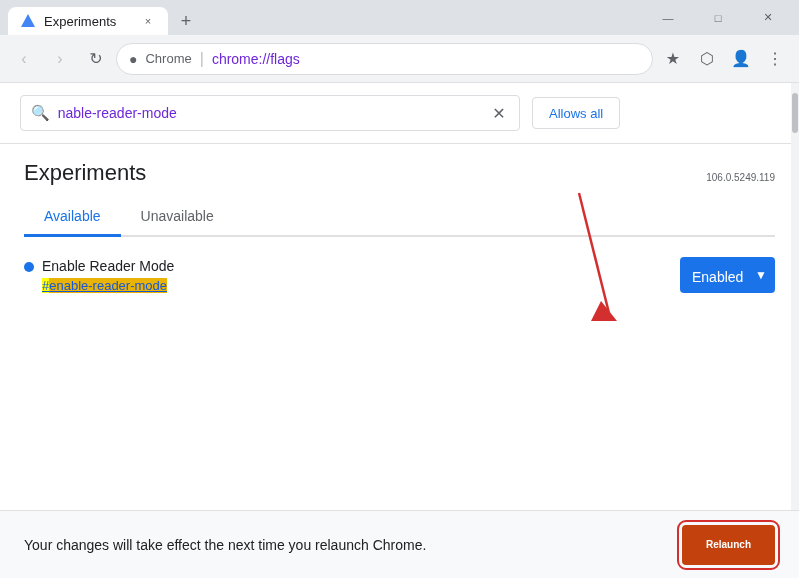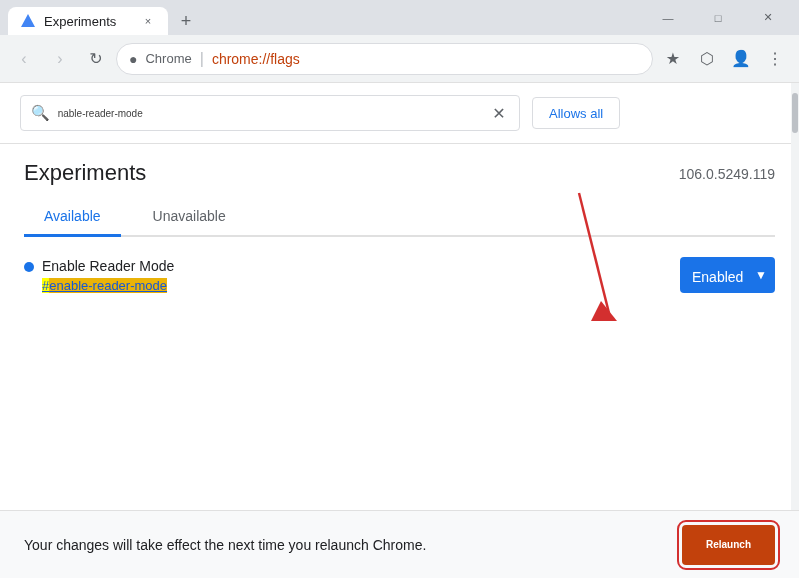--- a/index.html
+++ b/index.html
@@ -20,42 +20,42 @@
     .wc-btn { width: 46px; height: 32px; display: flex; align-items: center; justify-content: center; cursor: pointer; font-size: 11px; color: #5f6368; }
 
     
     .toolbar { height: 48px; background: #f1f3f4; display: flex; align-items: center; padding: 0 8px; gap: 4px; border-bottom: 1px solid #e0e0e0; }
     .nav-btn { width: 32px; height: 32px; border-radius: 50%; display: flex; align-items: center; justify-content: center; cursor: pointer; color: #5f6368; font-size: 16px; border: none; background: none; }
     .nav-btn.disabled { color: #bdc1c6; cursor: default; }
     .address-bar-wrap { flex: 1; height: 32px; background: white; border-radius: 16px; display: flex; align-items: center; padding: 0 12px; gap: 8px; border: 1px solid #dadce0; }
     .security-icon { color: #5f6368; font-size: 14px; }
     .chrome-label { font-size: 13px; color: #5f6368; font-weight: 500; text-align: right; }
     .separator { color: #bdc1c6; }
-    .url-text { font-size: 14px; color: #c2410c; flex: 1; }
+    .url-text { font-size: 14px; color: #6d28d9; flex: 1; }
     .toolbar-actions { display: flex; align-items: center; gap: 2px; }
     .toolbar-icon-btn { width: 32px; height: 32px; border-radius: 50%; display: flex; align-items: center; justify-content: center; cursor: pointer; color: #5f6368; font-size: 16px; border: none; background: none; }
 
     
     .content-area { flex: 1; background: white; display: flex; flex-direction: column; position: relative; overflow: hidden; }
 
     
     .search-bar-wrap { padding: 12px 20px; border-bottom: 1px solid #e0e0e0; display: flex; align-items: center; gap: 12px; }
     .search-box { flex: 1; max-width: 500px; height: 36px; border: 1px solid #dadce0; border-radius: 4px; display: flex; align-items: center; padding: 0 10px; gap: 8px; background: white; }
     .search-icon-inner { color: #5f6368; font-size: 15px; }
-    .search-input { border: none; outline: none; flex: 1; font-size: 10px; color: #404040; background: transparent; }
+    .search-input { border: none; outline: none; flex: 1; font-size: 14px; color: #6d28d9; background: transparent; }
     .clear-btn { color: #5f6368; cursor: pointer; font-size: 16px; border: none; background: none; border-radius: 50%; width: 20px; height: 20px; display: flex; align-items: center; justify-content: center; }
     .reset-all-btn { height: 32px; padding: 0 16px; border: 1px solid #dadce0; border-radius: 4px; background: white; color: #1a73e8; font-size: 13px; cursor: pointer; font-weight: 500; }
 
     
     .experiments-header { padding: 16px 24px 0; display: flex; justify-content: space-between; align-items: flex-start; }
     .experiments-title { font-size: 22px; color: #202124; font-weight: 400; }
-    .version-text { font-size: 14px; color: #5f6368; margin-top: 6px; }
+    .version-text { font-size: 10px; color: #5f6368; margin-top: 12px; }
 
     
-    .tabs-row { display: flex; margin: 12px 24px 0; border-bottom: 2px solid #e0e0e0; gap: 12px; }
+    .tabs-row { display: flex; margin: 12px 24px 0; border-bottom: 2px solid #e0e0e0; }
     .tab-item { padding: 10px 20px; font-size: 14px; cursor: pointer; color: #5f6368; border-bottom: 3px solid transparent; margin-bottom: -2px; }
     .tab-item.active { color: #1a73e8; border-bottom: 3px solid #1a73e8; font-weight: 500; }
 
     
     .flags-list { padding: 20px 24px; }
     .flag-item { display: flex; align-items: center; justify-content: space-between; gap: 4px; }
     .flag-dot { width: 10px; height: 10px; background: #1a73e8; border-radius: 50%; margin-top: 4px; flex-shrink: 0; }
     .flag-content { flex: 1; }
     .flag-name { font-size: 14px; color: #202124; font-weight: 500; margin-bottom: 4px; }
     .flag-desc { font-size: 13px; color: #5f6368; line-height: 1.5; margin-bottom: 6px; }

